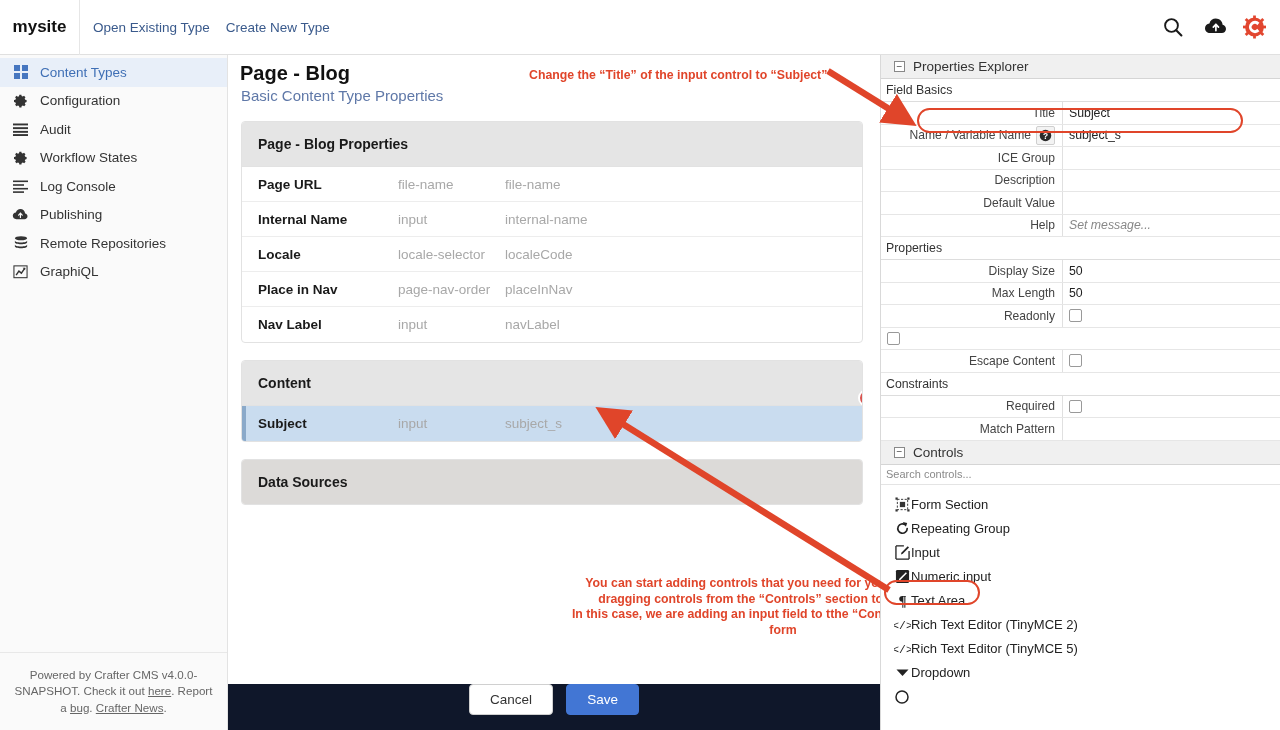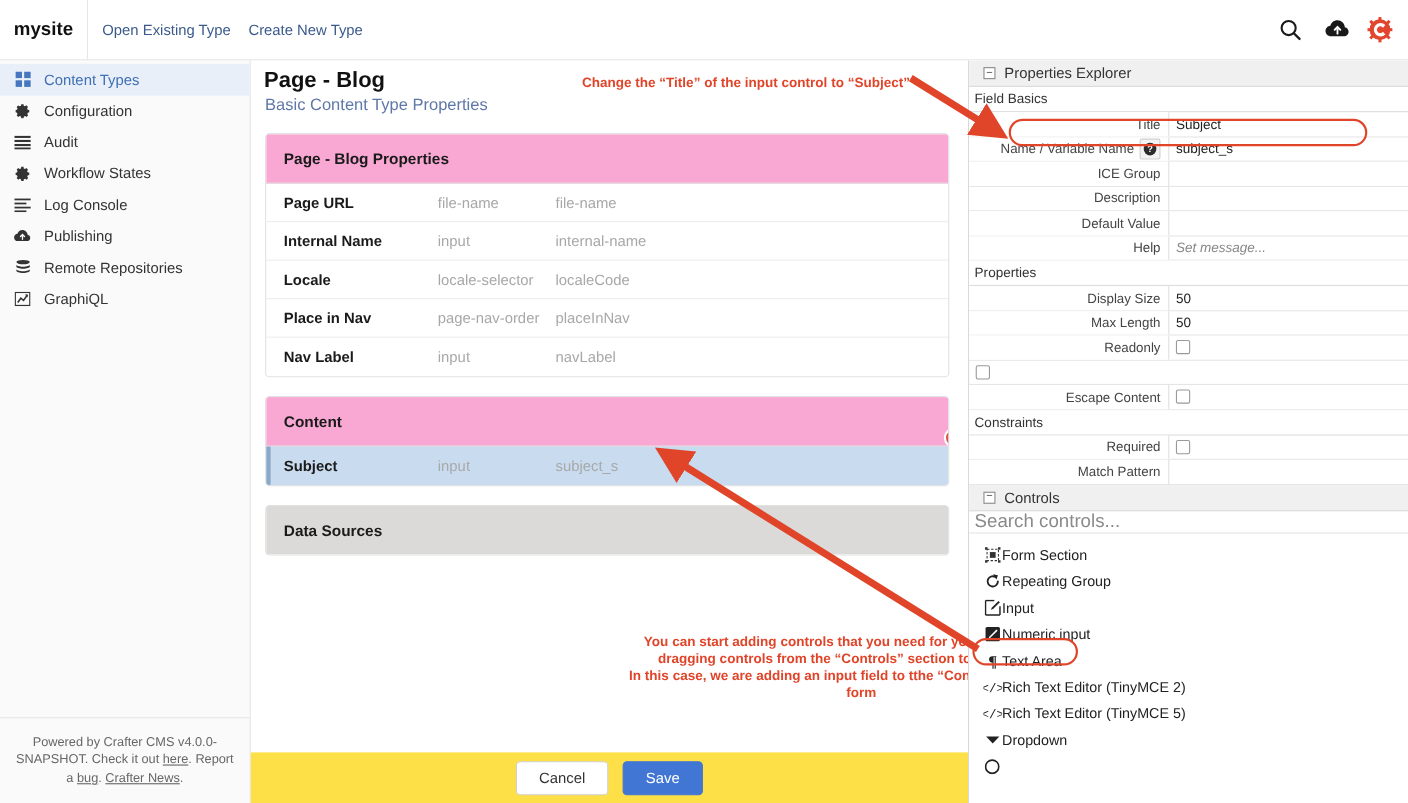--- a/index.html
+++ b/index.html
@@ -81,21 +81,21 @@
   }
   .page-sub {
     font-size: 15px; color: #5f78a8; margin: 2px 0 0 13px;
   }
 
   .card {
     margin: 17px 17px 0 13px; border: 1px solid #e2e2e2; border-radius: 4px;
     background: #fff; overflow: hidden;
   }
   .card-head {
-    background: #f9a8d4; border-bottom: 1px solid #e2e2e2;
+    background: #e5e5e5; border-bottom: 1px solid #e2e2e2;
     padding: 14px 16px; font-size: 14px; font-weight: 700; color: #1a1a1a;
   }
   .card-head.gray { background: #dcdad8; border-bottom: none; }
   .frow {
     display: flex; align-items: center; height: 35px;
     border-bottom: 1px solid #ededed; padding-left: 16px; cursor: pointer;
   }
   .frow:last-child { border-bottom: none; }
   .frow .c1 { width: 140px; font-size: 13.5px; font-weight: 700; color: #1a1a1a; }
   .frow .c2 { width: 107px; font-size: 13.5px; color: #a8a8a8; }
@@ -115,22 +115,22 @@
   .annot {
     position: absolute; color: #e0452a; font-weight: 700;
     font-size: 12.3px; line-height: 15.5px; white-space: pre-line;
     text-align: center;
   }
   .annot-top { left: 529px; top: 68px; text-align: left; }
   .annot-mid { left: 340px; top: 521px; width: 430px; }
 
   .footer-bar {
     position: absolute; left: 228px; bottom: 0; width: 652px; height: 46px;
-    display: flex; align-items: center; justify-content: center; gap: 13px;
-    background: #fde047;
+    display: flex; align-items: flex-start; justify-content: center; gap: 13px;
+    background: #0f172a;
   }
   .btn {
     font-size: 13.5px; padding: 7px 20px; border-radius: 4px; cursor: pointer;
     font-family: "Liberation Sans", sans-serif;
   }
   .btn-cancel { background: #fff; border: 1px solid #d0d0d0; color: #333; }
   .btn-save { background: #4276d4; border: 1px solid #4276d4; color: #fff; }
 
   
   .rpanel {
@@ -170,21 +170,21 @@
     flex: 1; display: flex; align-items: center; padding-left: 6px;
     font-size: 12.3px; color: #222;
   }
   .pval.placeholder { color: #888; font-style: italic; }
   .cbx {
     width: 13px; height: 13px; border: 1px solid #999; border-radius: 2px;
     background: #fff; cursor: pointer;
   }
   .search-controls {
     height: 20px; display: flex; align-items: center; padding-left: 5px;
-    font-size: 17px; color: #8a8a8a; border-bottom: 1px solid #e4e4e4;
+    font-size: 11px; color: #8a8a8a; border-bottom: 1px solid #e4e4e4;
     background: #fff; cursor: text;
   }
   .ctl-list { padding-top: 8px; }
   .ctl-item {
     display: flex; align-items: center; height: 24px; padding-left: 12px;
     font-size: 13px; color: #222; cursor: grab; position: relative;
   }
   .ctl-ico {
     width: 18px; flex: 0 0 18px; display: flex; align-items: center;
     justify-content: center;

